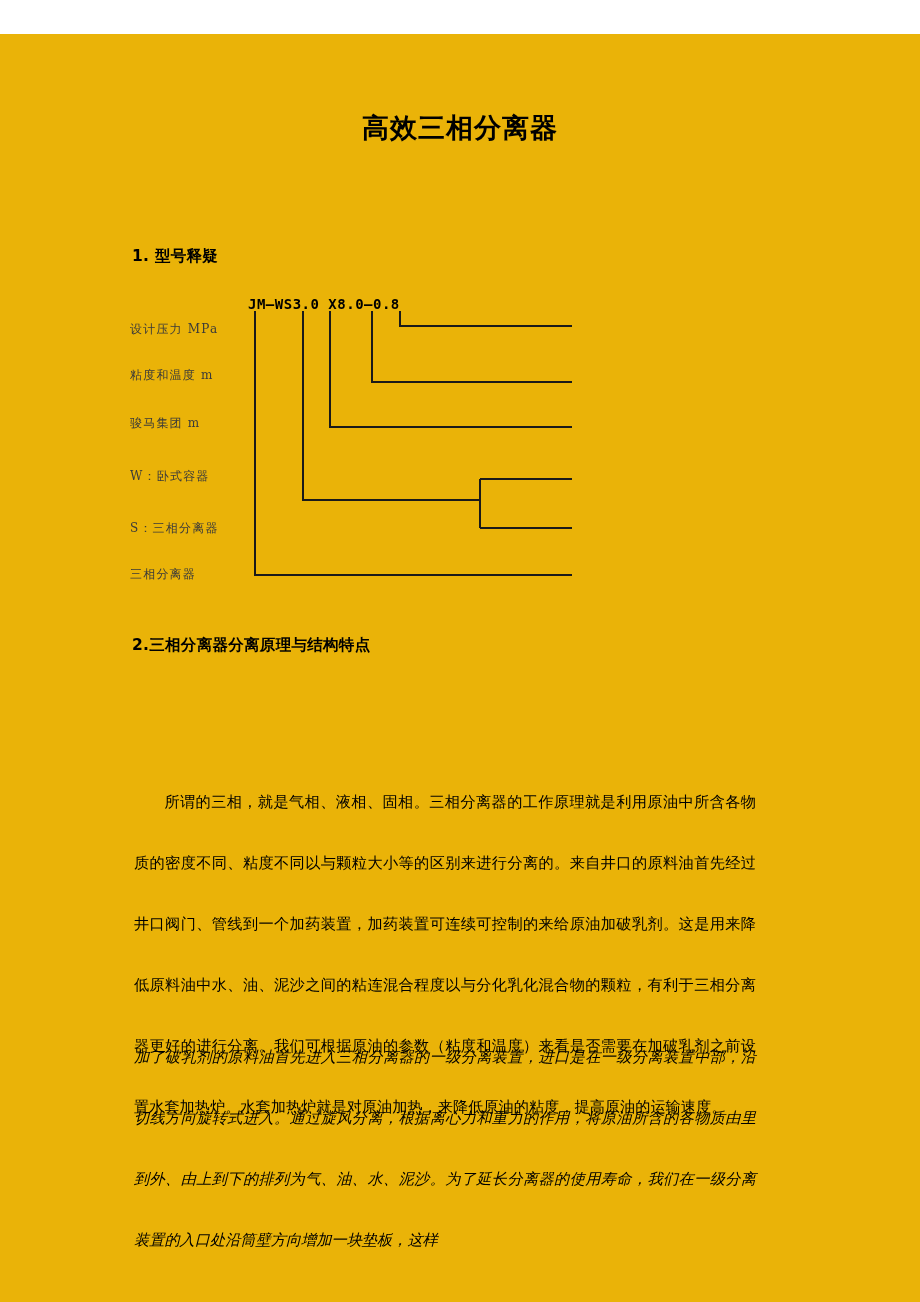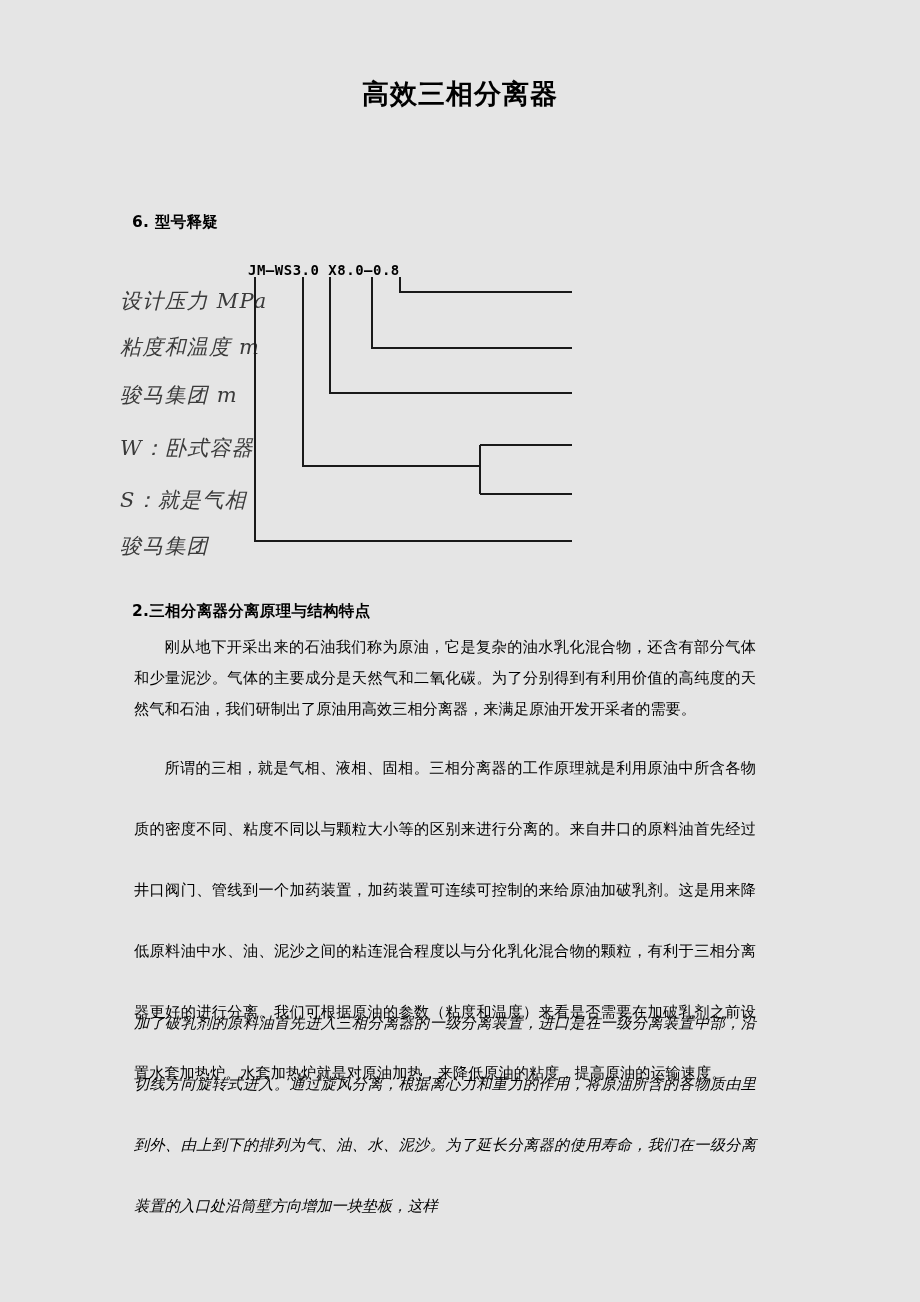--- a/index.html
+++ b/index.html
@@ -13,21 +13,22 @@
     height: 1302px;
     position: relative;
     font-family: "DejaVu Sans", "Liberation Sans", sans-serif;
     color: #000000;
     overflow: hidden;
   }
 
   .page {
     position: absolute;
     inset: 0;
-    background: #e5e5e5;
+    background: #eab308;
+    margin-top: 34px;
   }
 
   
   .doc-title {
     position: absolute;
     top: 78px;
     left: 0;
     width: 920px;
     text-align: center;
     font-size: 27px;
@@ -63,27 +64,26 @@
     left: 248px;
     top: 262px;
     font-family: "DejaVu Sans Mono", "Liberation Mono", monospace;
     font-size: 14px;
     font-weight: bold;
     letter-spacing: 0.5px;
     white-space: nowrap;
   }
   .diagram-label {
     position: absolute;
-    left: 120px;
+    left: 130px;
     font-family: "DejaVu Serif", "Liberation Serif", serif;
-    font-size: 21px;
+    font-size: 12px;
     color: #3a3a3a;
     white-space: nowrap;
     letter-spacing: 1.2px;
-    font-style: italic;
   }
 
   
   .body-text {
     position: absolute;
     left: 134px;
     width: 622px;
     font-size: 15.2px;
     text-align: justify;
     text-justify: inter-ideograph;
@@ -94,30 +94,30 @@
   .para-loose { line-height: 61px; }
   .indent { text-indent: 2em; }
 </style>
 </head>
 <body>
 
 <div class="page">
 
   <div class="doc-title">高效三相分离器</div>
 
-  <div class="section-heading" id="heading-1">6. 型号释疑</div>
+  <div class="section-heading" id="heading-1">1. 型号释疑</div>
 
   <div class="model-code">JM—WS3.0 X8.0—0.8</div>
 
   <div class="diagram-label" style="top:287px;">设计压力 MPa</div>
   <div class="diagram-label" style="top:333px;">粘度和温度 m</div>
   <div class="diagram-label" style="top:381px;">骏马集团 m</div>
   <div class="diagram-label" style="top:434px;">W：卧式容器</div>
-  <div class="diagram-label" style="top:486px;">S：就是气相</div>
-  <div class="diagram-label" style="top:532px;">骏马集团</div>
+  <div class="diagram-label" style="top:486px;">S：三相分离器</div>
+  <div class="diagram-label" style="top:532px;">三相分离器</div>
 
   <svg class="model-diagram" viewBox="0 0 920 1302" width="920" height="1302" xmlns="http://www.w3.org/2000/svg">
     <g fill="none" stroke="#1a1a1a" stroke-width="1.4" shape-rendering="crispEdges">
 
       <path d="M 400 277 L 400 292 L 572 292"></path>
 
       <path d="M 372 277 L 372 348 L 572 348"></path>
 
       <path d="M 330 277 L 330 393 L 572 393"></path>
 
@@ -125,19 +125,18 @@
       <path d="M 480 445 L 480 494"></path>
       <path d="M 480 445 L 572 445"></path>
       <path d="M 480 494 L 572 494"></path>
 
       <path d="M 255 277 L 255 541 L 572 541"></path>
     </g>
   </svg>
 
   <div class="section-heading" id="heading-2">2.三相分离器分离原理与结构特点</div>
 
-  <div class="body-text para-tight indent" style="top:632px;">刚从地下开采出来的石油我们称为原油，它是复杂的油水乳化混合物，还含有部分气体和少量泥沙。气体的主要成分是天然气和二氧化碳。为了分别得到有利用价值的高纯度的天然气和石油，我们研制出了原油用高效三相分离器，来满足原油开发开采者的需要。</div>
 
   <div class="body-text para-loose indent" style="top:738px;">所谓的三相，就是气相、液相、固相。三相分离器的工作原理就是利用原油中所含各物质的密度不同、粘度不同以与颗粒大小等的区别来进行分离的。来自井口的原料油首先经过井口阀门、管线到一个加药装置，加药装置可连续可控制的来给原油加破乳剂。这是用来降低原料油中水、油、泥沙之间的粘连混合程度以与分化乳化混合物的颗粒，有利于三相分离器更好的进行分离。我们可根据原油的参数（粘度和温度）来看是否需要在加破乳剂之前设置水套加热炉。水套加热炉就是对原油加热，来降低原油的粘度，提高原油的运输速度。</div>
 
   <div class="body-text para-loose" style="top:993px;font-style:italic;">加了破乳剂的原料油首先进入三相分离器的一级分离装置，进口是在一级分离装置中部，沿切线方向旋转式进入。通过旋风分离，根据离心力和重力的作用，将原油所含的各物质由里到外、由上到下的排列为气、油、水、泥沙。为了延长分离器的使用寿命，我们在一级分离装置的入口处沿筒壁方向增加一块垫板，这样</div>
 
 </div>
 
 </body></html>

